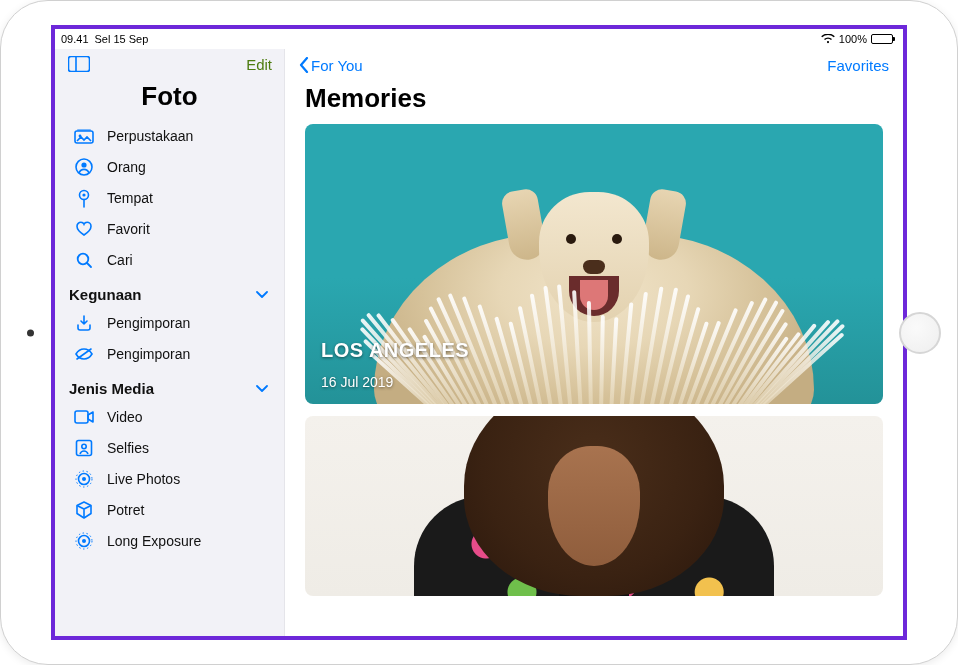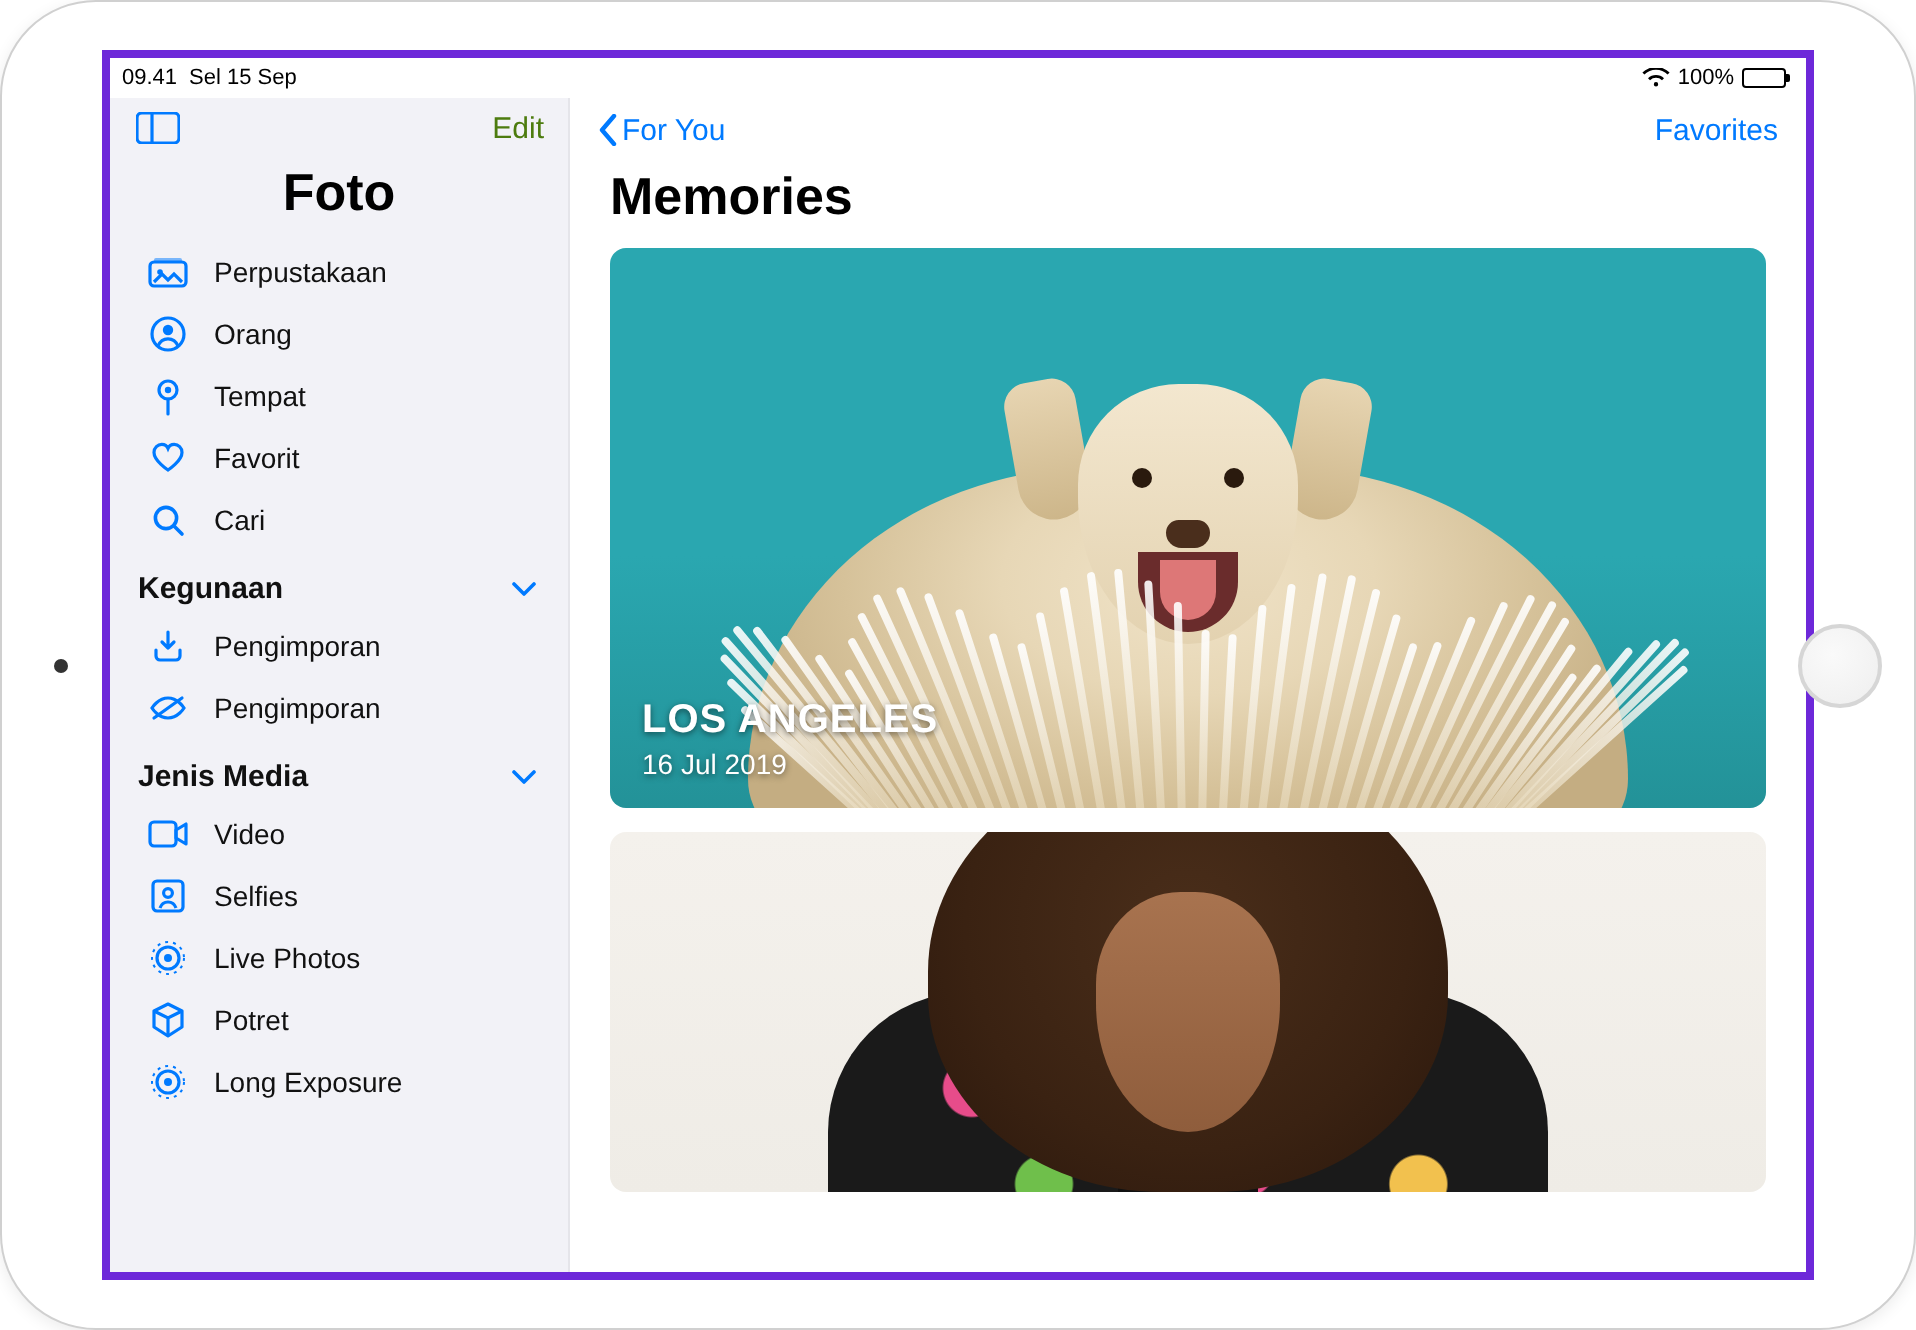--- a/index.html
+++ b/index.html
@@ -169,21 +169,21 @@
   }
   .memory-title {
     font-size: 20px;
     font-weight: 800;
     letter-spacing: 0.5px;
     text-transform: uppercase;
   }
   .memory-date {
     font-size: 14px;
     font-weight: 500;
-    margin-top: 2px;
+    margin-top: 12px;
   }
   
   .dog-card {
     background: linear-gradient(180deg, #2aa7b0 0%, #2aa7b0 55%, #239298 100%);
     display:flex; align-items:flex-end; justify-content:center;
   }
   .dog-body {
     position:absolute; bottom:-20px; left:50%; transform:translateX(-50%);
     width: 420px; height: 240px;
   }

